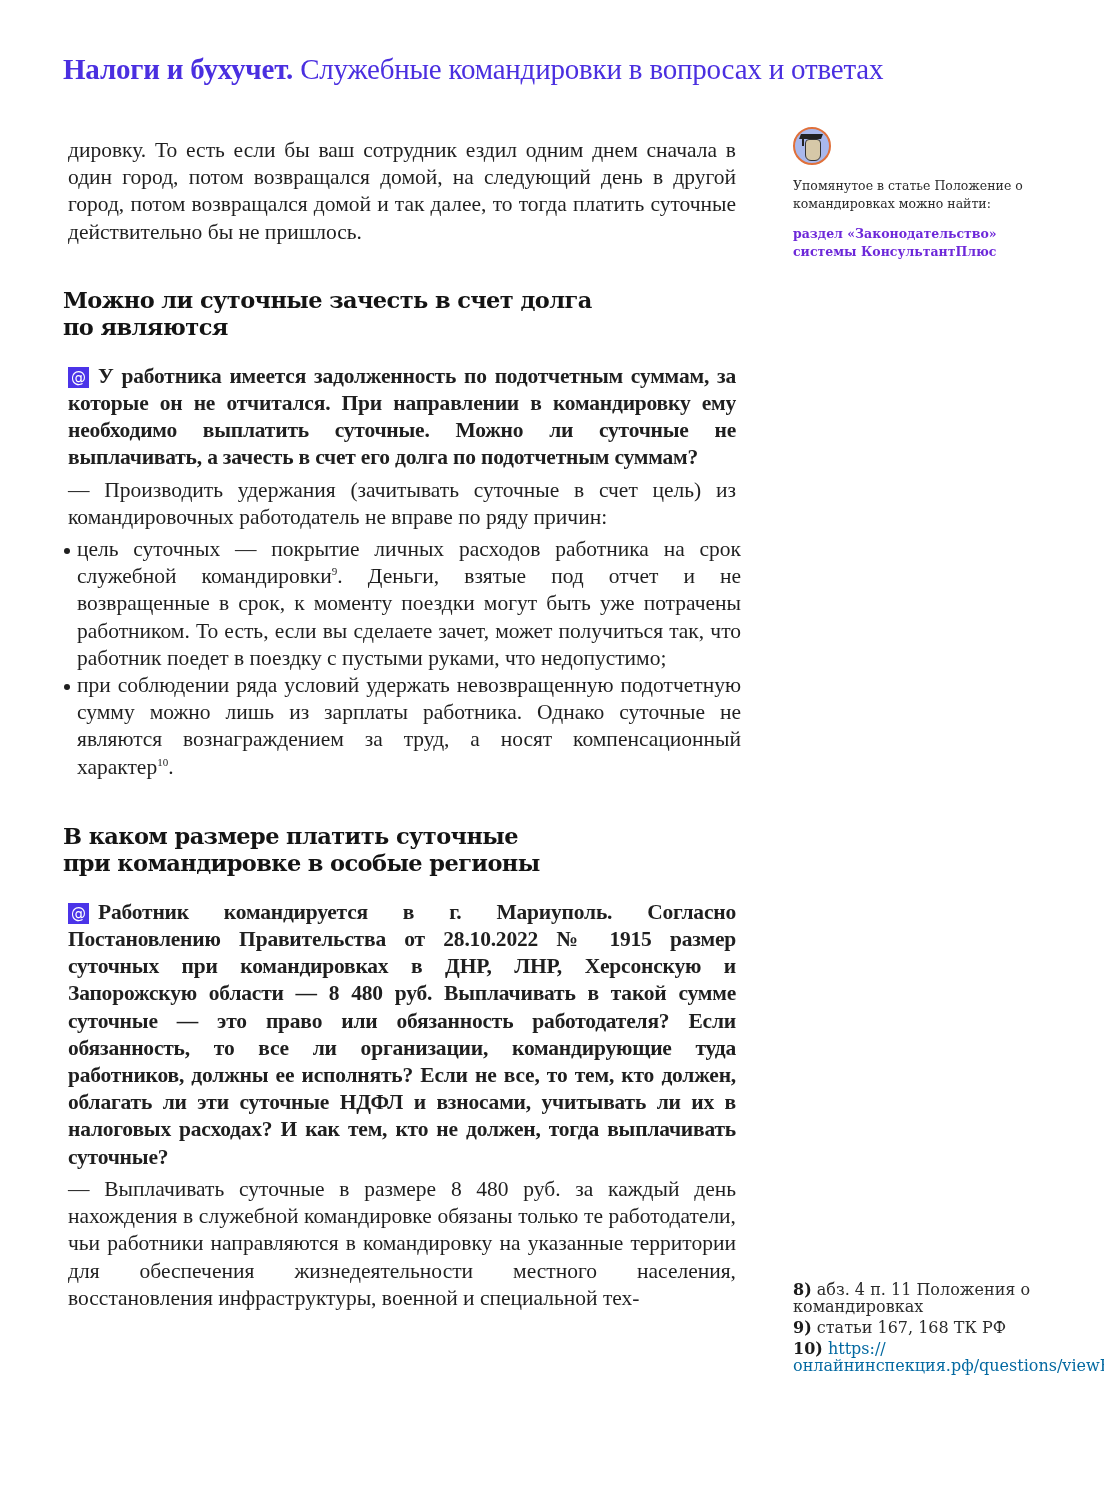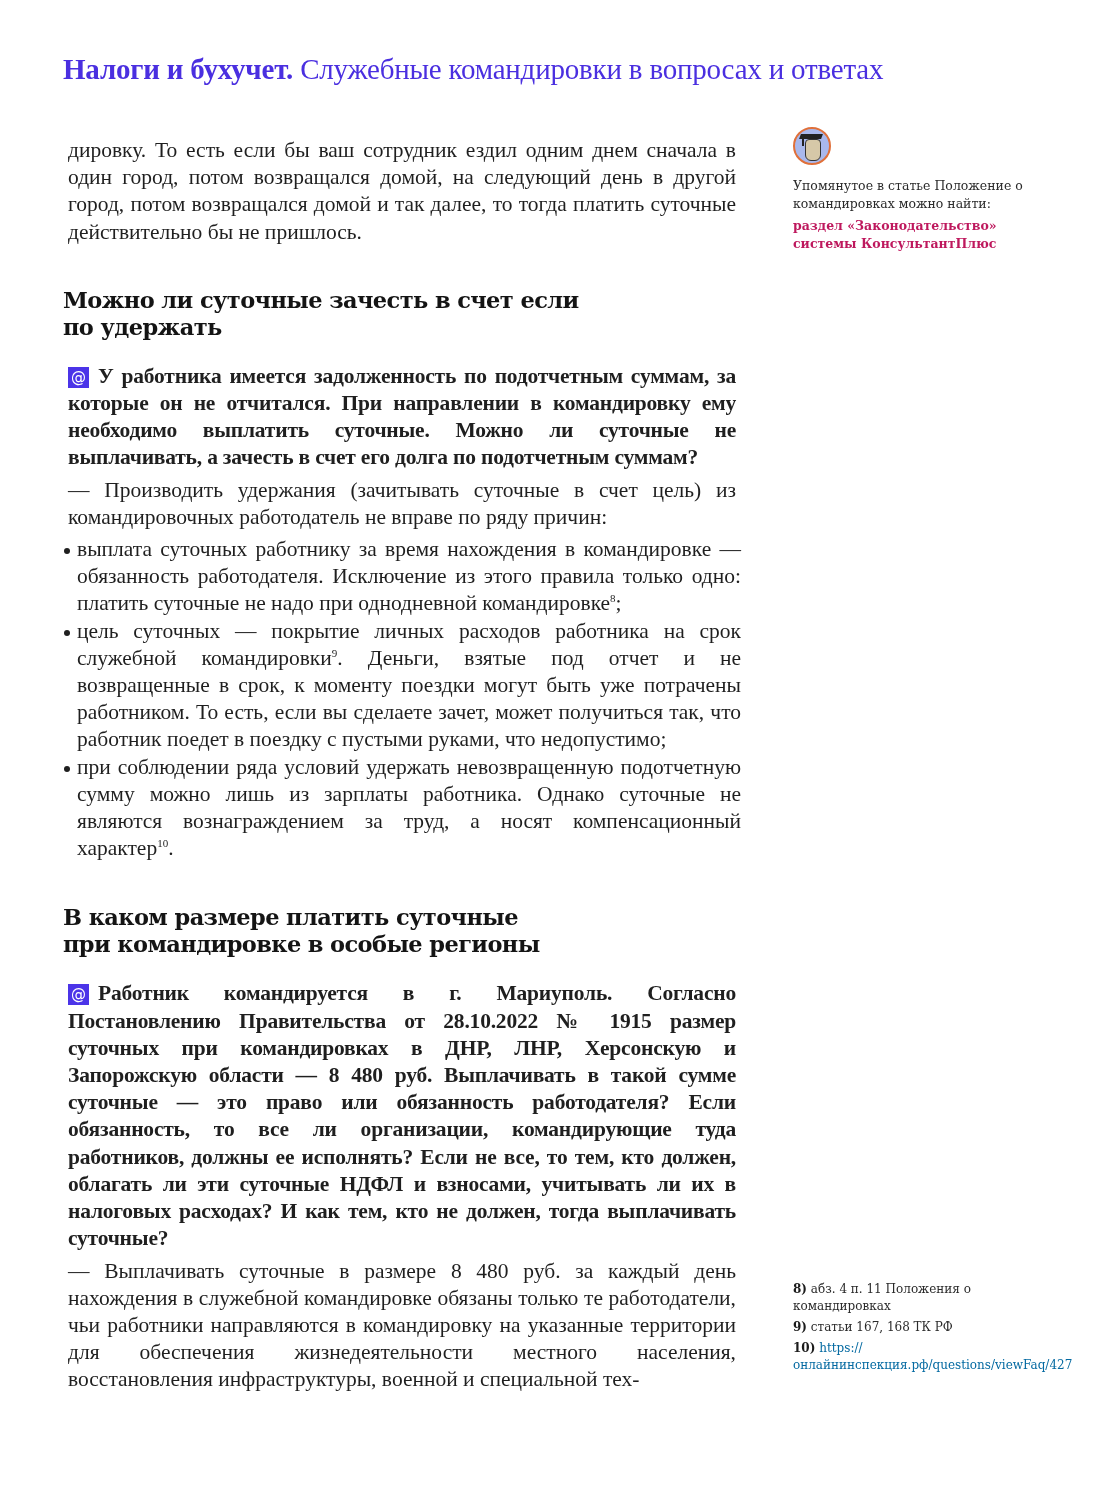--- a/index.html
+++ b/index.html
@@ -137,30 +137,30 @@
     .consultant-avatar .tassel {
       position: absolute;
       left: 7px;
       top: 9px;
       width: 2px;
       height: 8px;
       background: #222;
     }
     .sidebar-note .note-strong {
       font-weight: bold;
-      margin-top: 4px;
-      color: #be185d;
+      margin-top: 12px;
+      color: #6d28d9;
     }
     .footnotes {
       position: absolute;
       left: 793px;
       top: 1281px;
       width: 240px;
       font-family: "DejaVu Serif", serif;
-      font-size: 12px;
+      font-size: 16px;
       line-height: 17px;
       color: #2b2b2b;
     }
     .footnotes .fn-item { margin-bottom: 4px; }
     .footnotes .fn-num { font-weight: bold; color: #1b1b1b; }
     .footnotes .fn-link { color: #0369a1; text-decoration: none; }
     .page-number {
       position: absolute;
       left: 63px;
       top: 1504px;
@@ -174,30 +174,29 @@
 
 <div class="running-head">
   <span class="rh-bold">Налоги и бухучет.</span>
   <span>Служебные командировки в вопросах и ответах</span>
 </div>
 
 <div class="main">
   <p class="lead">дировку. То есть если бы ваш сотрудник ездил одним днем сначала в один город, потом возвращался домой, на следующий день в другой город, потом возвращался домой и так далее, то тогда платить суточные действительно бы не пришлось.</p>
 
   <h2 class="section-title s1-title">
-    <span>Можно ли суточные зачесть в счет если</span><br>
-    <span>по удержать</span>
+    <span>Можно ли суточные зачесть в счет долга</span><br>
+    <span>по являются</span>
   </h2>
 
   <p class="question">
     <span class="at-icon">@</span><span>У работника имеется задолженность по подотчетным суммам, за которые он не отчитался. При направлении в командировку ему необходимо выплатить суточные. Можно ли суточные не выплачивать, а зачесть в счет его долга по подотчетным суммам?</span>
   </p>
   <p class="answer">— Производить удержания (зачитывать суточные в счет цель) из командировочных работодатель не вправе по ряду причин:</p>
   <ul class="bullets">
-    <li><span>выплата суточных работнику за время нахождения в командировке — обязанность работодателя. Исключение из этого правила только одно: платить суточные не надо при однодневной командировке</span><sup class="fn">8</sup><span>;</span></li>
     <li><span>цель суточных — покрытие личных расходов работника на срок служебной командировки</span><sup class="fn">9</sup><span>. Деньги, взятые под отчет и не возвращенные в срок, к моменту поездки могут быть уже потрачены работником. То есть, если вы сделаете зачет, может получиться так, что работник поедет в поездку с пустыми руками, что недопустимо;</span></li>
     <li><span>при соблюдении ряда условий удержать невозвращенную подотчетную сумму можно лишь из зарплаты работника. Однако суточные не являются вознаграждением за труд, а носят компенсационный характер</span><sup class="fn">10</sup><span>.</span></li>
   </ul>
 
   <h2 class="section-title s2-title">
     <span>В каком размере платить суточные</span><br>
     <span>при командировке в особые регионы</span>
   </h2>
 
   <p class="question">

